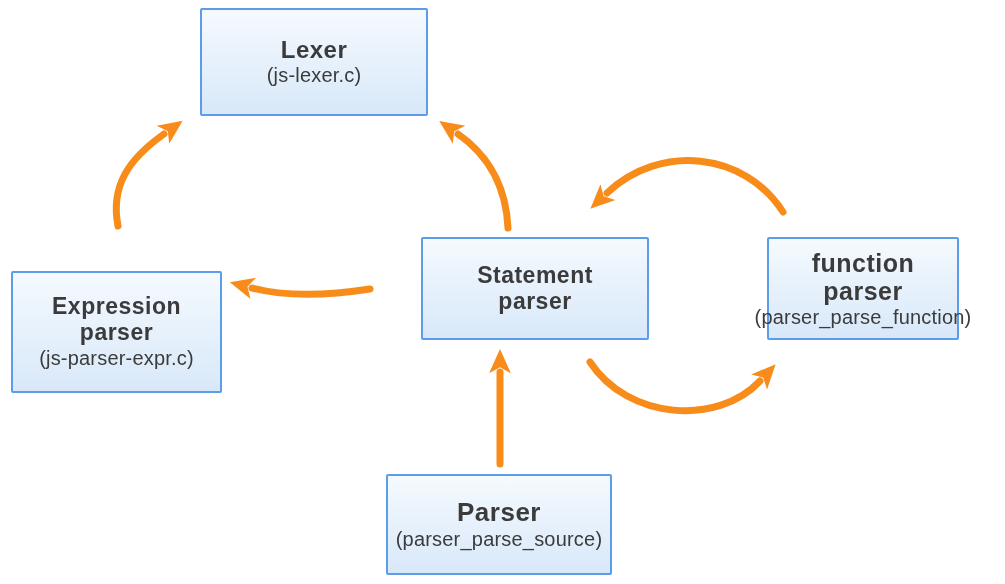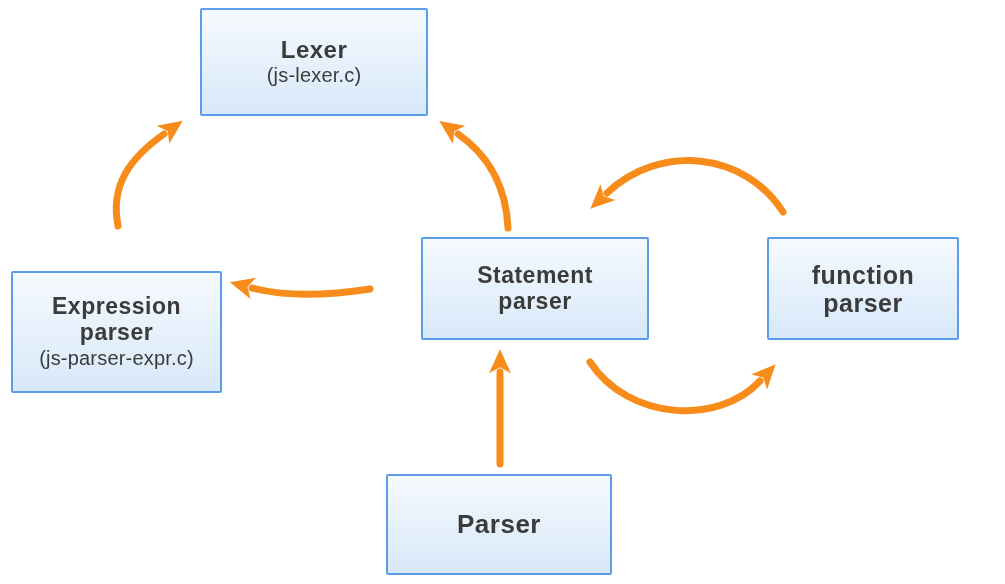--- a/index.html
+++ b/index.html
@@ -97,19 +97,21 @@
     <div class="subtitle">(js-parser-expr.c)</div>
   </div>
 
   <div class="node" style="left:385px; top:237px; width:228px; height:103px;margin-left:36px;">
     <div class="title" style="font-size:23px;">Statement
 parser</div>
   </div>
 
   <div class="node" style="left:755px; top:237px; width:192px; height:103px;margin-left:12px;">
     <div class="title" style="font-size:25px;">function parser</div>
+    <div class="subtitle">(parser_parse_function)</div>
   </div>
 
   <div class="node" style="left:386px; top:474px; width:226px; height:101px;">
     <div class="title" style="font-size:26px;">Parser</div>
+    <div class="subtitle">(parser_parse_source)</div>
   </div>
 
 </div>
 
 </body></html>

